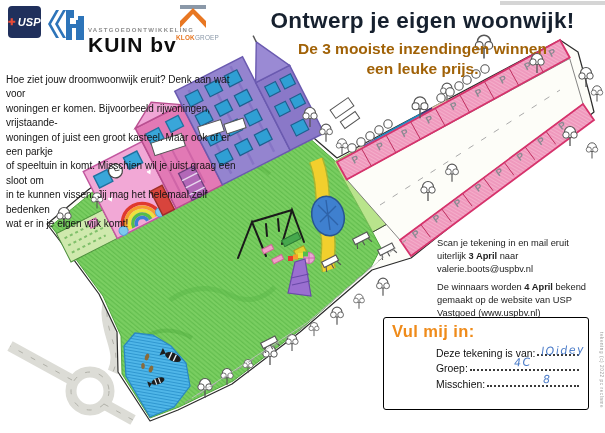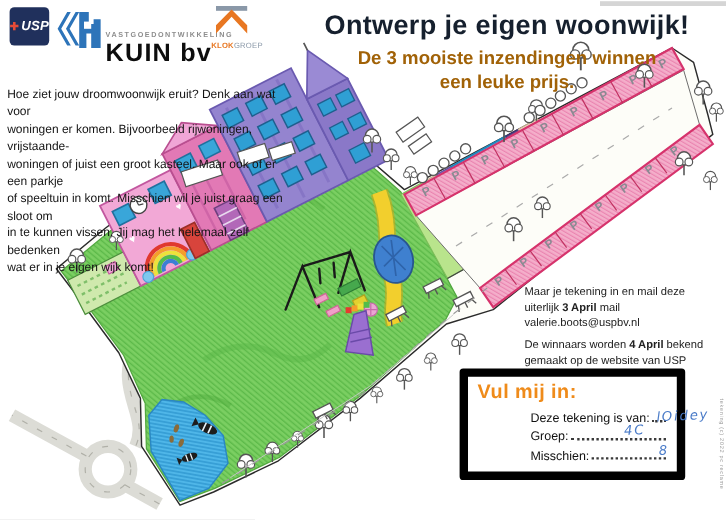--- a/index.html
+++ b/index.html
@@ -23,22 +23,22 @@
          white-space:pre-line;color:#141414;margin-top:29px;}
   .title{position:absolute;left:240px;top:8px;width:365px;text-align:center;
          font-size:22.5px;font-weight:bold;color:#16202e;letter-spacing:.3px;}
   .subtitle{position:absolute;left:250px;top:39px;width:345px;text-align:center;white-space:pre-line;
          font-size:15.5px;font-weight:bold;color:#a16207;line-height:20px;}
   .scan-block,.winners-block{position:absolute;left:437px;width:168px;font-size:9.3px;
          line-height:13px;white-space:pre-line;color:#222;}
   .scan-block{top:237px;} .winners-block{top:281px;}
   .scan-block b,.winners-block b{font-weight:bold;}
   
-  .form-box{position:absolute;left:383px;top:307px;width:188px;height:93px;box-sizing:border-box;
-        border:7px solid #000000;border-radius:3px;background:#fff;padding:4px 8px 4px 8px;}
+  .form-box{position:absolute;left:383px;top:317px;width:206px;height:93px;box-sizing:border-box;
+        border:1px solid #000000;border-radius:3px;background:#fff;padding:4px 8px 4px 8px;}
   .form-title{font-size:16.5px;font-weight:bold;color:#ef8b1a;letter-spacing:.4px;margin-bottom:2px;}
   .frow{display:flex;align-items:flex-end;height:15.5px;font-size:10.4px;color:#111;}
   .flabel{white-space:nowrap;padding-left:44px;}
   .leader{flex:1;border-bottom:2px dotted #3a3a3a;margin:0 1px 3px 2px;position:relative;}
   .hand{position:absolute;bottom:-3px;color:#4a7bc8;font-family:"DejaVu Sans",sans-serif;
         font-style:italic;font-size:11px;letter-spacing:1.5px;transform:rotate(-3deg);}
   .hand.h1{left:4px;} .hand.h2{left:44px;bottom:0px;} .hand.h3{left:56px;bottom:-1px;}
   
   .sidenote{position:absolute;right:1px;top:332px;writing-mode:vertical-rl;font-size:4.6px;
         color:#9a9a9a;letter-spacing:.6px;}
@@ -347,22 +347,22 @@
 woningen er komen. Bijvoorbeeld rijwoningen, vrijstaande-
 woningen of juist een groot kasteel. Maar ook of er een parkje
 of speeltuin in komt. Misschien wil je juist graag een sloot om
 in te kunnen vissen. Jij mag het helemaal zelf bedenken
 wat er in je eigen wijk komt!</div>
 
   <div class="title">Ontwerp je eigen woonwijk!</div>
   <div class="subtitle">De 3 mooiste inzendingen winnen
 een leuke prijs.</div>
 
-  <div class="scan-block"><span>Maar je tekening in en mail deze
-uiterlijk </span><b>3 April</b><span> mail
+  <div class="scan-block"><span>Scan je tekening in en mail eruit
+uiterlijk </span><b>3 April</b><span> naar
 valerie.boots@uspbv.nl</span></div>
 
   <div class="winners-block"><span>De winnaars worden </span><b>4 April</b><span> bekend
 gemaakt op de website van USP
 Vastgoed (www.uspbv.nl)</span></div>
 
   <div class="form-box">
     <div class="form-title">Vul mij in:</div>
     <div class="frow">
       <span class="flabel">Deze tekening is van:</span>

